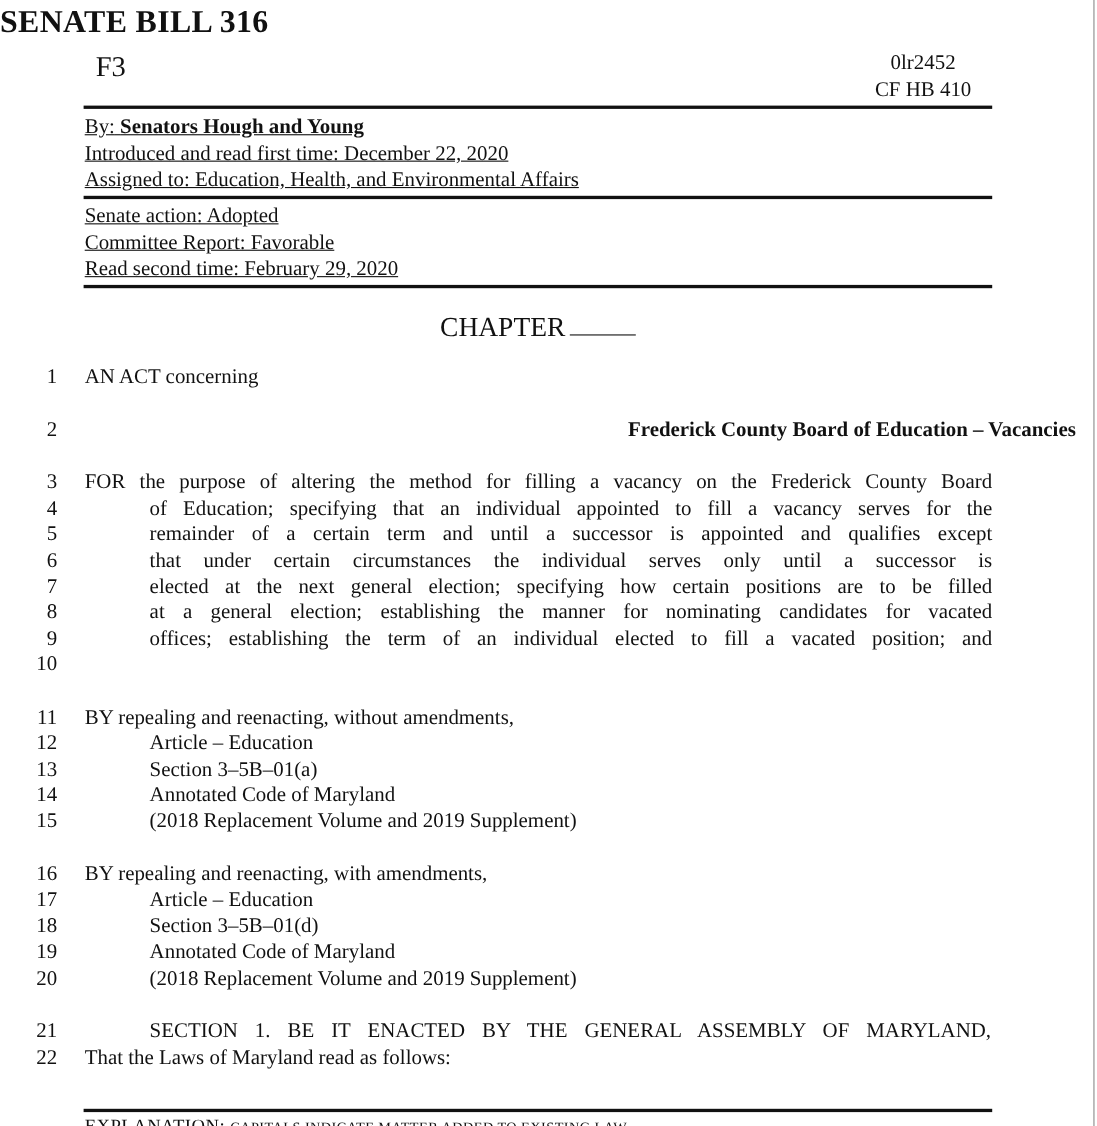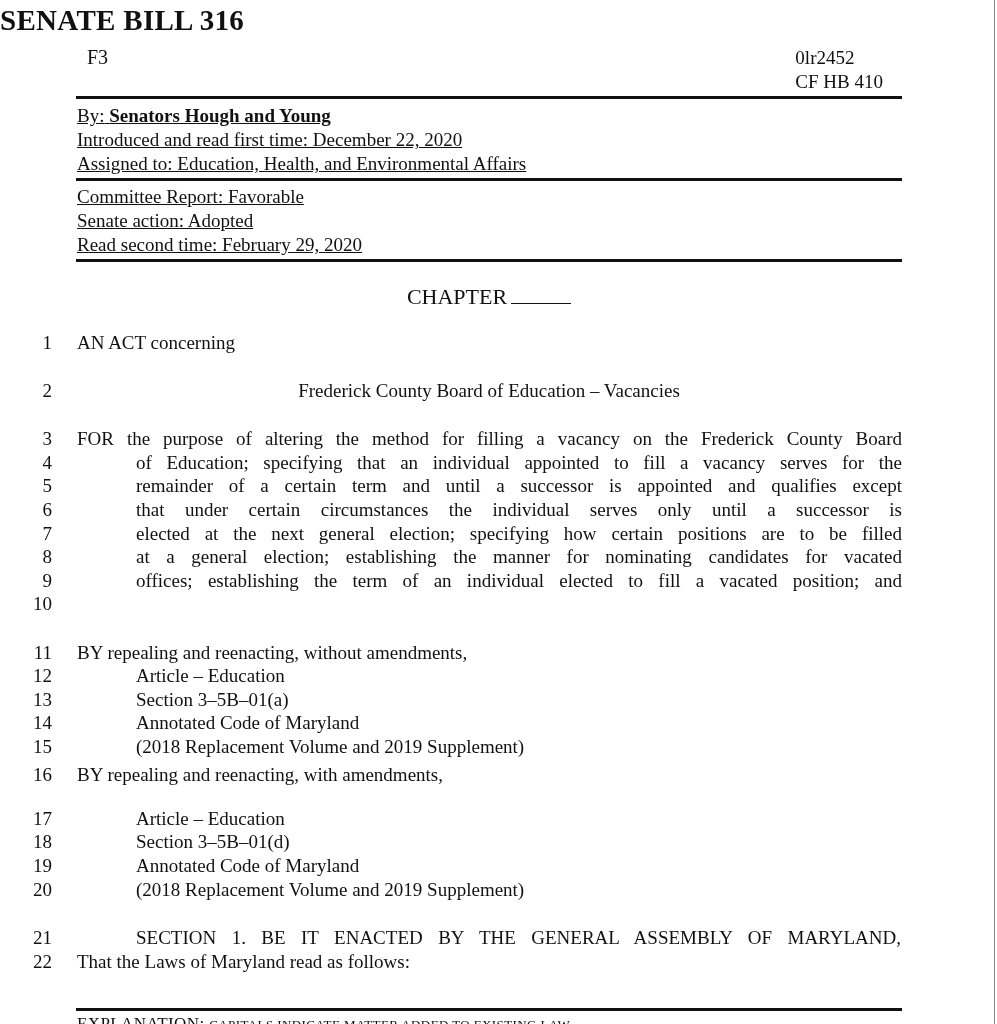--- a/index.html
+++ b/index.html
@@ -11,41 +11,41 @@
   }
   .page-edge {
     position: absolute; top: 0; right: 2px; width: 1px; height: 1024px;
     background: #8a8a8a;
   }
   .title {
     position: absolute; top: 4px; left: 0; width: 968px;
     text-align: left; font-weight: bold; font-size: 29px; letter-spacing: 0.3px;
     font-family: "Liberation Serif", "DejaVu Serif", serif;
   }
-  .f3 { position: absolute; left: 87px; top: 46px; font-size: 20px; font-family: "Liberation Serif", serif; }
-  .ids { position: absolute; right: 114px; top: 46px; text-align: left; font-size: 19px; line-height: 24px; font-family: "Liberation Serif", serif; }
+  .f3 { position: absolute; left: 87px; top: 46px; font-size: 26px; font-family: "Liberation Serif", serif; }
+  .ids { position: absolute; right: 114px; top: 46px; text-align: center; font-size: 19px; line-height: 24px; font-family: "Liberation Serif", serif; }
   .rule { position: absolute; left: 76px; width: 826px; height: 3px; background: #111; }
   .meta { position: absolute; left: 77px; font-size: 19px; line-height: 24px; font-family: "Liberation Serif", serif; text-decoration: underline; }
   .meta b { font-weight: bold; }
   .chapter {
     position: absolute; top: 284px; left: 0; width: 978px; text-align: center;
-    font-size: 22px; font-family: "Liberation Serif", serif;
+    font-size: 25px; font-family: "Liberation Serif", serif;
   }
   .chapter .blank { display: inline-block; width: 60px; border-bottom: 1px solid #111; height: 17px; vertical-align: baseline; margin-left: 4px; }
   .line {
     position: absolute; left: 0; width: 997px; height: 24px;
     font-size: 19px; line-height: 24px; font-family: "Liberation Serif", serif;
     white-space: nowrap;
   }
   .ln { position: absolute; right: 945px; text-align: right; }
   .tx { position: absolute; left: 77px; }
   .tx.ind { left: 136px; }
   .tx.just { text-align: justify; text-align-last: justify; width: 766px; }
   .tx.just.first { width: 825px; }
-  .heading { position: absolute; left: 0; width: 978px; text-align: center; font-weight: normal; }
+  .heading { position: absolute; left: 0; width: 978px; text-align: right; font-weight: bold; }
   .expl {
     position: absolute; left: 77px; top: 1014px; font-size: 17px;
     font-family: "Liberation Serif", serif; letter-spacing: 0.4px; white-space: nowrap;
   }
   .expl .sc { font-size: 13px; }
 </style>
 </head>
 <body>
 
 <div class="page-edge"></div>
@@ -61,22 +61,22 @@
 
 <div class="meta" style="top:104px">
   <div><span>By:</span> <b>Senators Hough and Young</b></div>
   <div>Introduced and read first time: December 22, 2020</div>
   <div>Assigned to: Education, Health, and Environmental Affairs</div>
 </div>
 
 <div class="rule" style="top:178px"></div>
 
 <div class="meta" style="top:185px">
+  <div>Senate action: Adopted</div>
   <div>Committee Report: Favorable</div>
-  <div>Senate action: Adopted</div>
   <div>Read second time: February 29, 2020</div>
 </div>
 
 <div class="rule" style="top:259px"></div>
 
 <div class="chapter"><span>CHAPTER</span><span class="blank"></span></div>
 
 <div class="line" style="top:331px">
   <span class="ln">1</span>
   <span class="tx">AN ACT concerning</span>
@@ -133,21 +133,21 @@
 </div>
 <div class="line" style="top:711px">
   <span class="ln">14</span>
   <span class="tx ind">Annotated Code of Maryland</span>
 </div>
 <div class="line" style="top:735px">
   <span class="ln">15</span>
   <span class="tx ind">(2018 Replacement Volume and 2019 Supplement)</span>
 </div>
 
-<div class="line" style="top:763px">
+<div class="line" style="top:783px">
   <span class="ln">16</span>
   <span class="tx">BY repealing and reenacting, with amendments,</span>
 </div>
 <div class="line" style="top:807px">
   <span class="ln">17</span>
   <span class="tx ind">Article – Education</span>
 </div>
 <div class="line" style="top:830px">
   <span class="ln">18</span>
   <span class="tx ind">Section 3–5B–01(d)</span>

